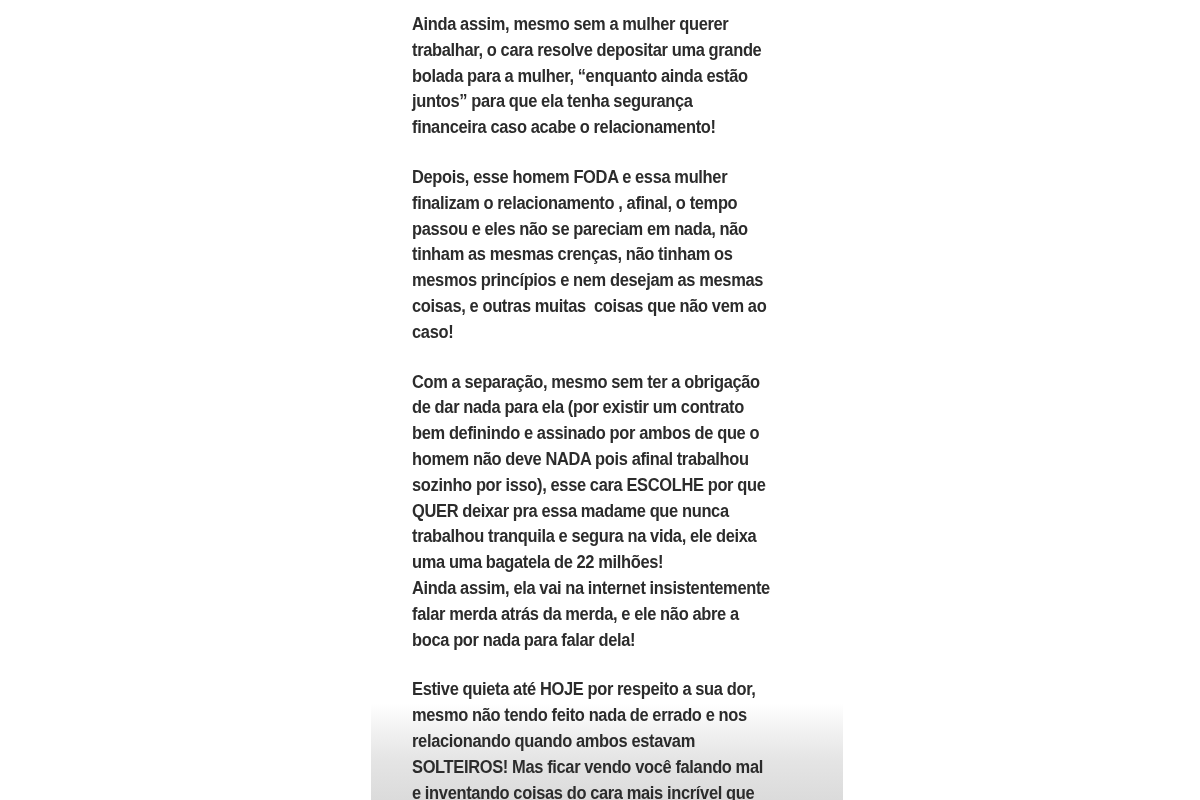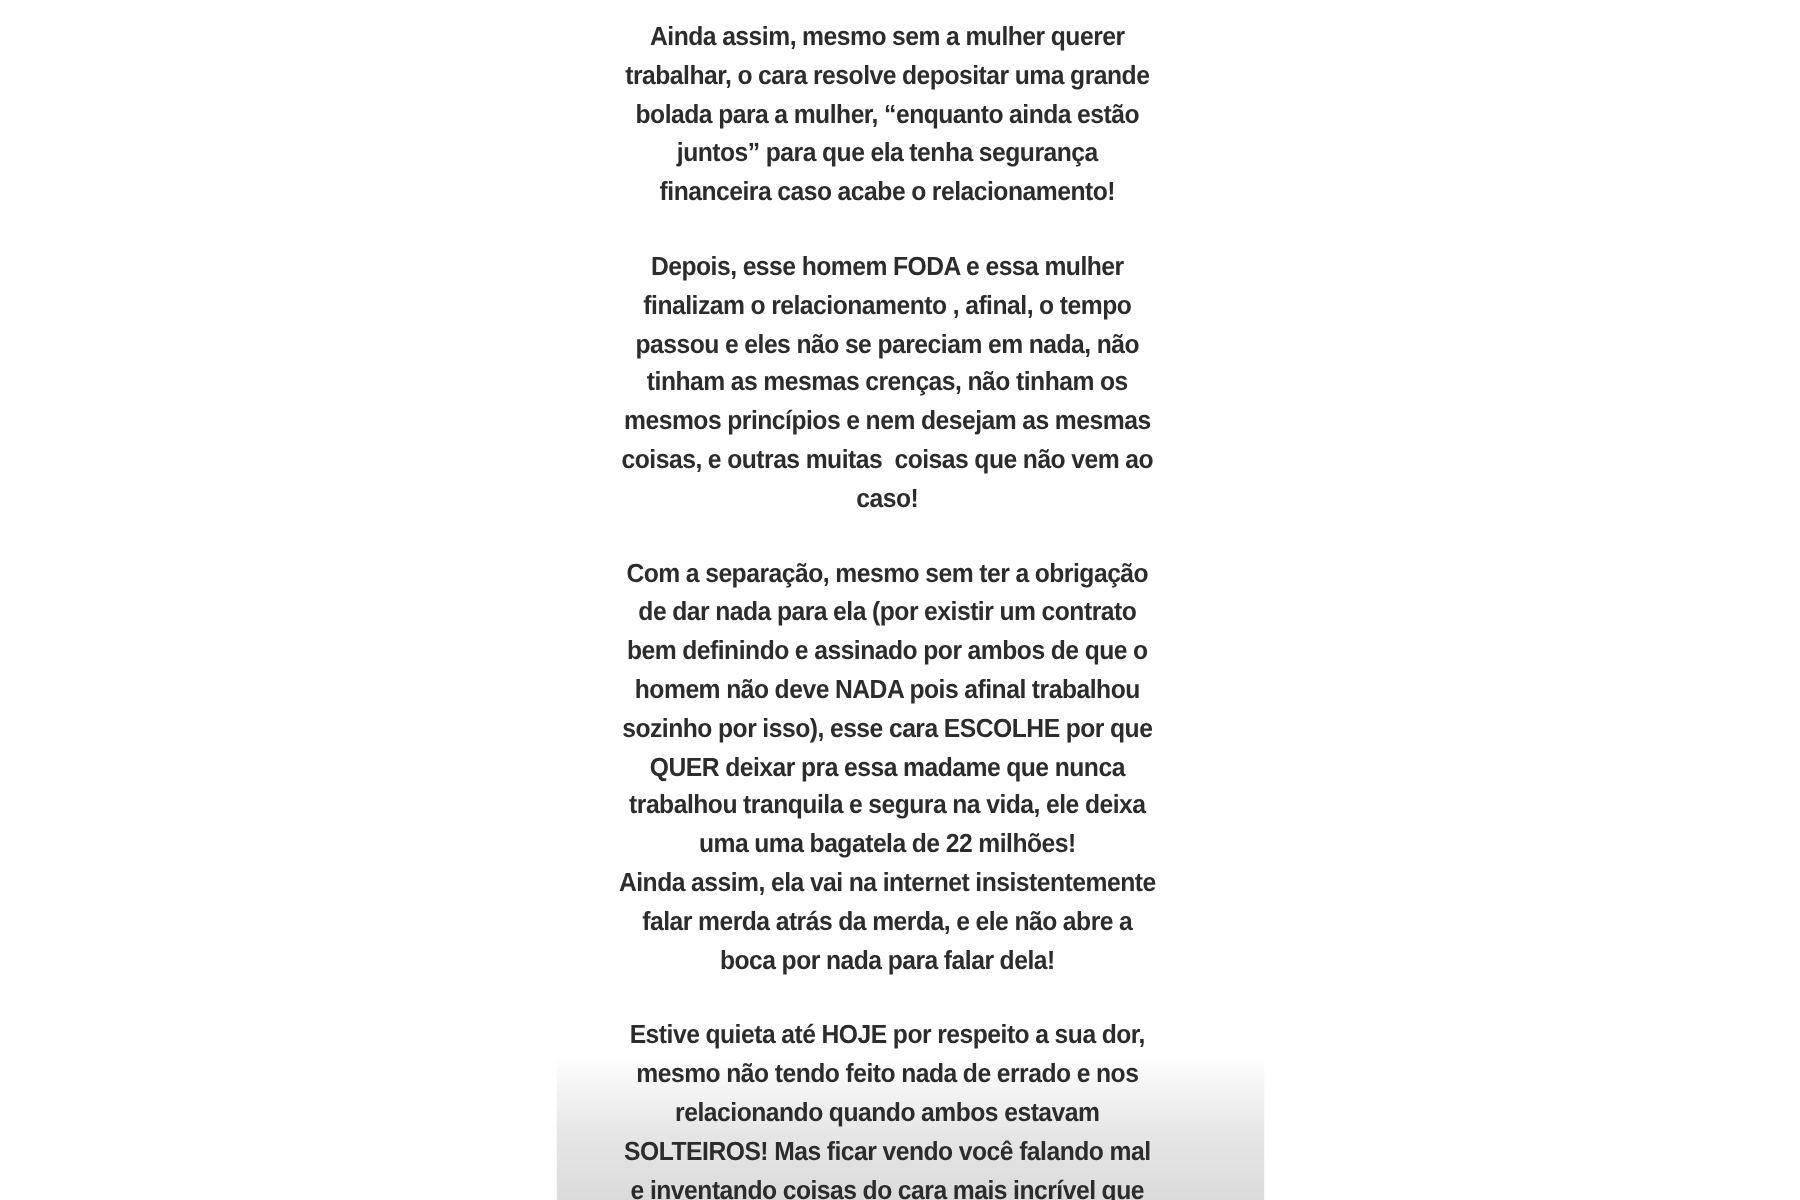--- a/index.html
+++ b/index.html
@@ -15,21 +15,20 @@
     font-family: "Liberation Sans", "DejaVu Sans", sans-serif;
     overflow: hidden;
   }
 
   
   .screenshot-canvas {
     position: relative;
     width: 1200px;
     height: 704px;
     background: #ffffff;
-    text-align: center;
   }
 
   
   .story-panel {
     position: absolute;
     left: 371px;
     top: 0;
     width: 472px;
     height: 800px;
     background: #ffffff;

